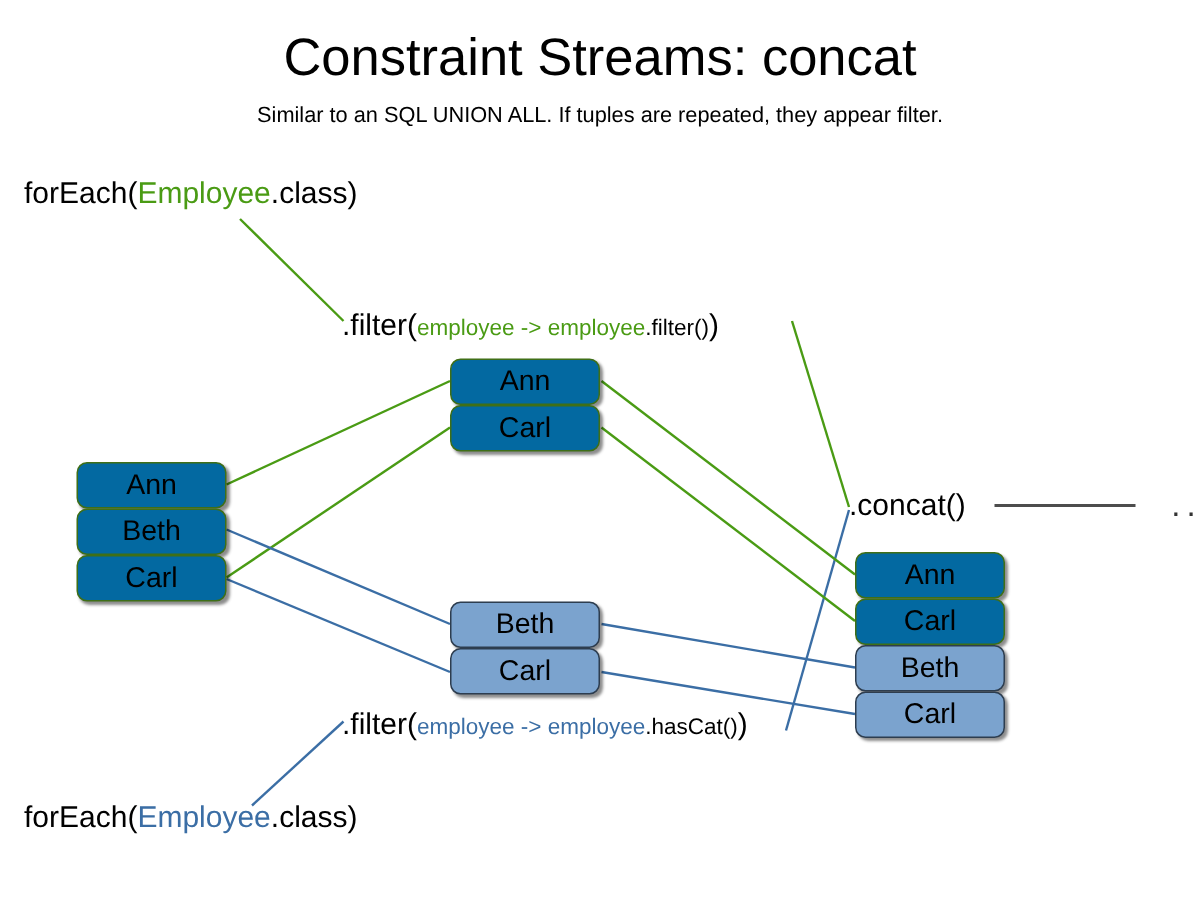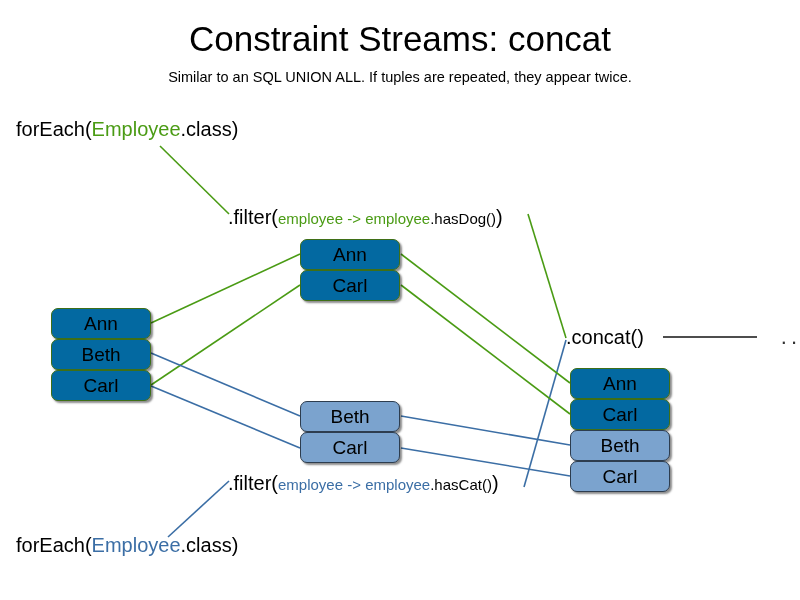--- a/index.html
+++ b/index.html
@@ -62,21 +62,21 @@
   .ellipsis{
     display:inline-block;letter-spacing:4px;font-size:22px;color:#333;
   }
 </style>
 </head>
 <body>
 
 <div id="stage">
 
   <div class="title">Constraint Streams: concat</div>
-  <div class="subtitle">Similar to an SQL UNION ALL. If tuples are repeated, they appear twice.</div>
+  <div class="subtitle">Similar to an SQL UNION ALL. If tuples are repeated, they appear filter.</div>
 
   <svg id="wires" viewBox="0 0 800 600">
 
     <line x1="160" y1="146" x2="229" y2="214" stroke="#4a9b14" stroke-width="1.6"></line>
 
     <line x1="528" y1="214" x2="566" y2="338" stroke="#4a9b14" stroke-width="1.6"></line>
 
     <line x1="168" y1="537" x2="229" y2="481" stroke="#3b6ea5" stroke-width="1.6"></line>
 
     <line x1="524" y1="487" x2="566" y2="340" stroke="#3b6ea5" stroke-width="1.6"></line>
@@ -92,21 +92,21 @@
 
     <line x1="401" y1="416" x2="570" y2="445" stroke="#3b6ea5" stroke-width="1.6"></line>
     <line x1="401" y1="448" x2="570" y2="476" stroke="#3b6ea5" stroke-width="1.6"></line>
   </svg>
 
   <div class="codelabel" style="left:16px;top:118px;">
     <span>forEach(</span><span class="g">Employee</span><span>.class)</span>
   </div>
 
   <div class="codelabel" style="left:228px;top:206px;">
-    <span>.filter(</span><span class="g lam">employee</span><span class="lam">&nbsp;</span><span class="g lam">-&gt;</span><span class="lam">&nbsp;</span><span class="g lam">employee</span><span class="lam">.hasDog()</span><span>)</span>
+    <span>.filter(</span><span class="g lam">employee</span><span class="lam">&nbsp;</span><span class="g lam">-&gt;</span><span class="lam">&nbsp;</span><span class="g lam">employee</span><span class="lam">.filter()</span><span>)</span>
   </div>
 
   <div class="codelabel" style="left:228px;top:472px;">
     <span>.filter(</span><span class="b lam">employee</span><span class="lam">&nbsp;</span><span class="b lam">-&gt;</span><span class="lam">&nbsp;</span><span class="b lam">employee</span><span class="lam">.hasCat()</span><span>)</span>
   </div>
 
   <div class="codelabel" style="left:16px;top:534px;">
     <span>forEach(</span><span class="b">Employee</span><span>.class)</span>
   </div>
 

